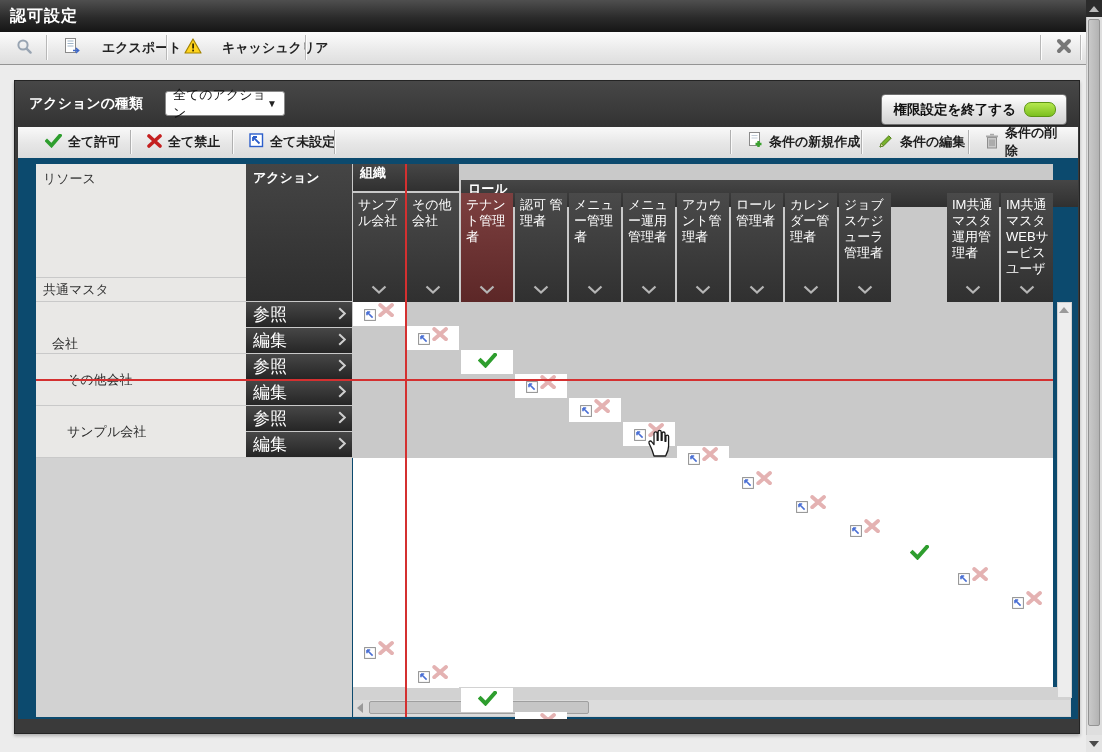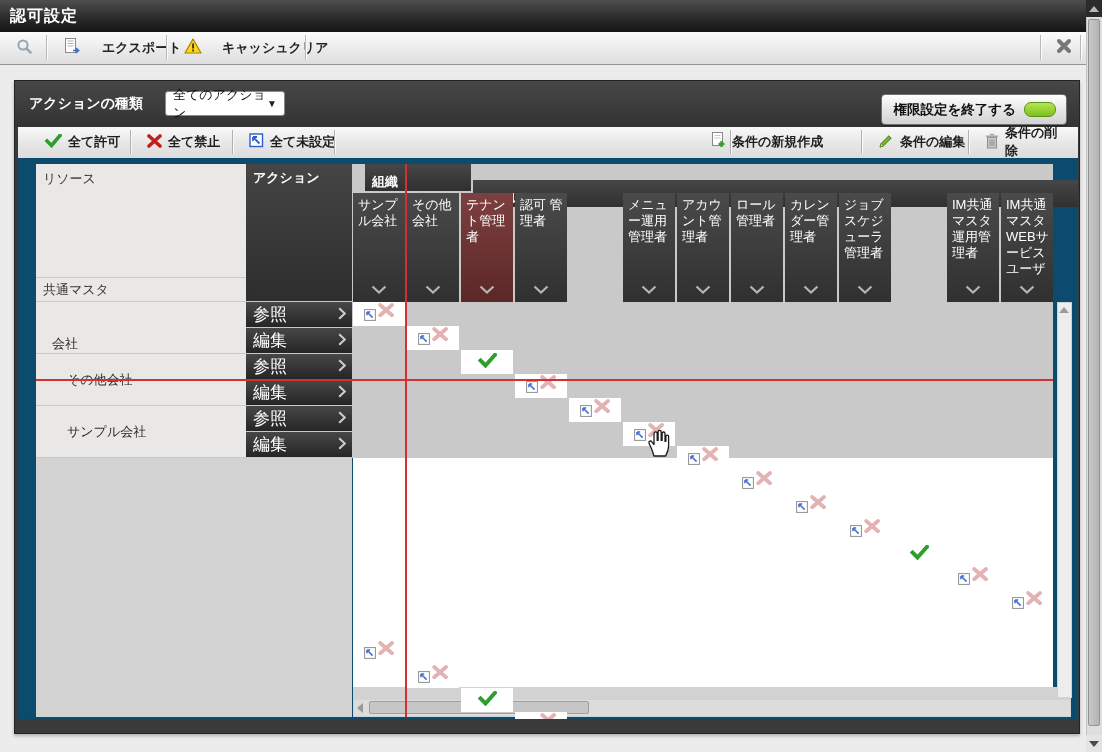--- a/index.html
+++ b/index.html
@@ -49,21 +49,21 @@
     padding:0 11px;font-size:13px;font-weight:bold;color:#1e1e1e;cursor:pointer;}
   .tb2-sep{position:absolute;top:3px;width:1px;height:24px;background:#b0b0b0;box-shadow:1px 0 0 #fafafa;}
 
   
   .content{position:absolute;left:3px;top:77px;width:1060px;height:561px;background:#0c4a6e;overflow:hidden;}
 
   .cellw{box-sizing:border-box;}
   .res-head{background:#e9e8e6;color:#333;font-size:13px;padding:6px 7px;}
   .dark-head{background:linear-gradient(#454545,#2e2e2e);color:#fff;font-size:13px;font-weight:bold;padding:5px 7px;}
   .grp-head{background:linear-gradient(#464646,#303030);color:#fff;font-size:13px;font-weight:bold;
-    display:flex;align-items:flex-end;padding:0 7px;margin-left:12px;}
+    display:flex;align-items:flex-start;padding:0 7px;}
   .col-head{background:linear-gradient(#4a4a4a,#303030);color:#fff;font-size:13px;line-height:16px;
     padding:4px 4px 0 5px;overflow:hidden;word-break:break-all;cursor:pointer;}
   .col-head.maroon{background:linear-gradient(#7d4040,#5c2727);}
   .col-head .chev{position:absolute;left:50%;bottom:4px;transform:translateX(-50%);}
   .res-cell{background:#e9e8e6;color:#2a2a2a;font-size:13px;display:flex;align-items:center;cursor:default;}
   .act-cell{background:linear-gradient(#474747,#252525);color:#fff;font-size:17px;
     display:flex;align-items:center;justify-content:space-between;padding:0 6px 0 7px;cursor:pointer;}
   .mx-cell{background:#fff;display:flex;align-items:center;justify-content:center;cursor:pointer;position:relative;}
   .pair{position:relative;width:30px;height:22px;}
   .pair .px{position:absolute;right:0;top:0;}
@@ -174,21 +174,21 @@
         <svg width="15" height="15" viewBox="0 0 15 15">
             <rect x="1" y="1" width="12.5" height="12.5" fill="#fff" stroke="#2c5ecb" stroke-width="1.4"></rect>
             <path d="M4 4 h4 M4 4 v4 M4 4 L10.5 10.5" fill="none" stroke="#2c5ecb" stroke-width="1.8"></path>
           </svg>
       </span>
       <span>全て未設定</span>
     </div>
     <div class="tb2-sep" style="left:316px;"></div>
 
     <div class="tb2-sep" style="left:712px;"></div>
-    <div class="tb2-btn" style="left:681px;">
+    <div class="tb2-btn" style="left:718px;">
       <span>
         <svg width="16" height="17" viewBox="0 0 16 17">
             <rect x="2.5" y="0.5" width="10" height="13" fill="#fff" stroke="#8a8a8a"></rect>
             <line x1="4.5" y1="3.5" x2="10.5" y2="3.5" stroke="#c3cdd8"></line>
             <line x1="4.5" y1="6" x2="10.5" y2="6" stroke="#c3cdd8"></line>
             <path d="M11.5 9 v6 M8.5 12 h6" stroke="#3aa12e" stroke-width="2.4"></path>
           </svg>
       </span>
       <span>条件の新規作成</span>
     </div>
@@ -239,20 +239,24 @@
               <path d="M1.5 1.5 L8 7.5 L14.5 1.5" fill="none" stroke="#b5b5b5" stroke-width="2.2"></path>
             </svg></span></div>
         <div class="abs cellw col-head maroon" style="left: 443px; top: 35px; width: 52px; height: 109px;"><span>テナント管理者</span>
       <span class="chev"><svg width="16" height="9" viewBox="0 0 16 9">
               <path d="M1.5 1.5 L8 7.5 L14.5 1.5" fill="none" stroke="#b5b5b5" stroke-width="2.2"></path>
             </svg></span></div>
         <div class="abs cellw col-head" style="left: 497px; top: 35px; width: 52px; height: 109px;"><span>認可 管理者</span>
       <span class="chev"><svg width="16" height="9" viewBox="0 0 16 9">
               <path d="M1.5 1.5 L8 7.5 L14.5 1.5" fill="none" stroke="#b5b5b5" stroke-width="2.2"></path>
             </svg></span></div>
+        <div class="abs cellw col-head" style="left: 551px; top: 35px; width: 52px; height: 109px;"><span>メニュー管理者</span>
+      <span class="chev"><svg width="16" height="9" viewBox="0 0 16 9">
+              <path d="M1.5 1.5 L8 7.5 L14.5 1.5" fill="none" stroke="#b5b5b5" stroke-width="2.2"></path>
+            </svg></span></div>
         <div class="abs cellw col-head" style="left: 605px; top: 35px; width: 52px; height: 109px;"><span>メニュー運用管理者</span>
       <span class="chev"><svg width="16" height="9" viewBox="0 0 16 9">
               <path d="M1.5 1.5 L8 7.5 L14.5 1.5" fill="none" stroke="#b5b5b5" stroke-width="2.2"></path>
             </svg></span></div>
         <div class="abs cellw col-head" style="left: 659px; top: 35px; width: 52px; height: 109px;"><span>アカウント管理者</span>
       <span class="chev"><svg width="16" height="9" viewBox="0 0 16 9">
               <path d="M1.5 1.5 L8 7.5 L14.5 1.5" fill="none" stroke="#b5b5b5" stroke-width="2.2"></path>
             </svg></span></div>
         <div class="abs cellw col-head" style="left: 713px; top: 35px; width: 52px; height: 109px;"><span>ロール管理者</span>
       <span class="chev"><svg width="16" height="9" viewBox="0 0 16 9">

